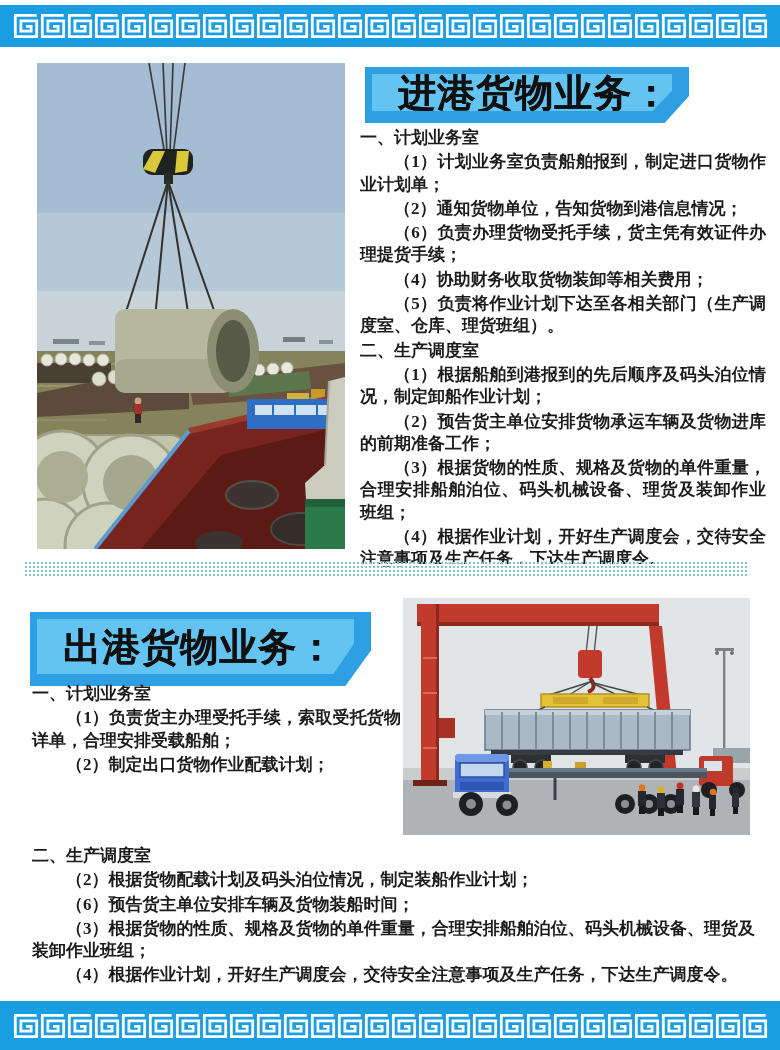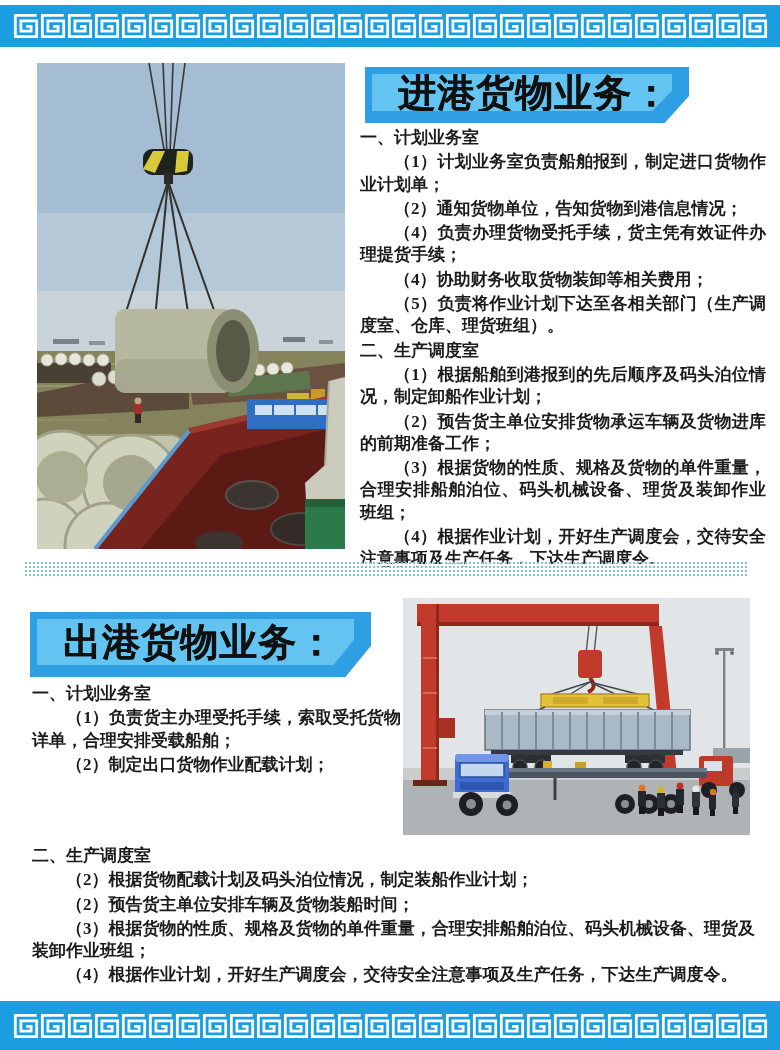--- a/index.html
+++ b/index.html
@@ -18,21 +18,21 @@
   
   .banner{position:absolute;background:var(--banner-dark,#2f9fe3);
     clip-path:polygon(0 0,100% 0,100% 52%,92.5% 100%,0 100%);}
   .banner-inner{position:absolute;left:7px;top:7px;right:17px;bottom:12px;
     background:var(--banner-light,#63c3f1);
     clip-path:polygon(0 0,100% 0,100% 45%,93.5% 100%,0 100%);
     display:flex;align-items:center;padding-left:26px;box-sizing:border-box;}
   .banner h1{margin:0;font-size:38px;line-height:1;font-weight:900;color:#101010;
     letter-spacing:1px;text-shadow:0.6px 0 0 currentColor;white-space:nowrap;}
   .banner-in{left:365px;top:67px;width:324px;height:56px;}
-  .banner-out{left:30px;top:612px;width:341px;height:65px;}
+  .banner-out{left:30px;top:612px;width:341px;height:74px;}
   
   .text-col{position:absolute;text-align:justify;}
   .text-col p{margin:2px;font-size:17px;line-height:22.3px;font-weight:700;color:#1b1b1b;}
   .text-col p.item{text-indent:2em;}
   .text-col p.head{text-indent:0;}
   .col-in{left:358px;top:125px;width:410px;}
   .col-out-left{left:30px;top:681px;width:373px;}
   .col-out-full{left:30px;top:843px;width:727px;}
   
   .dotted-sep{position:absolute;left:25px;top:562px;width:723px;height:14px;
@@ -253,21 +253,21 @@
 
   <div class="banner banner-in">
     <div class="banner-inner">
       <h1>进港货物业务：</h1>
     </div>
   </div>
   <div class="text-col col-in">
       <p class="head">一、计划业务室</p>
       <p class="item">（1）计划业务室负责船舶报到，制定进口货物作业计划单；</p>
       <p class="item">（2）通知货物单位，告知货物到港信息情况；</p>
-      <p class="item">（4）负责办理货物受托手续，货主凭有效证件办理提货手续；</p>
+      <p class="item">（6）负责办理货物受托手续，货主凭有效证件办理提货手续；</p>
       <p class="item">（4）协助财务收取货物装卸等相关费用；</p>
       <p class="item">（5）负责将作业计划下达至各相关部门（生产调度室、仓库、理货班组）。</p>
       <p class="head">二、生产调度室</p>
       <p class="item">（1）根据船舶到港报到的先后顺序及码头泊位情况，制定卸船作业计划；</p>
       <p class="item">（2）预告货主单位安排货物承运车辆及货物进库的前期准备工作；</p>
       <p class="item">（3）根据货物的性质、规格及货物的单件重量，合理安排船舶泊位、码头机械设备、理货及装卸作业班组；</p>
       <p class="item">（4）根据作业计划，开好生产调度会，交待安全注意事项及生产任务，下达生产调度令。</p>
     </div>
 
   <div class="dotted-sep"></div>
@@ -424,21 +424,21 @@
   </svg>
 
   <div class="text-col col-out-left">
       <p class="head">一、计划业务室</p>
       <p class="item">（1）负责货主办理受托手续，索取受托货物详单，合理安排受载船舶；</p>
       <p class="item">（2）制定出口货物作业配载计划；</p>
     </div>
   <div class="text-col col-out-full">
       <p class="head">二、生产调度室</p>
       <p class="item">（2）根据货物配载计划及码头泊位情况，制定装船作业计划；</p>
-      <p class="item">（2）预告货主单位安排车辆及货物装船时间；</p>
+      <p class="item">（6）预告货主单位安排车辆及货物装船时间；</p>
       <p class="item">（3）根据货物的性质、规格及货物的单件重量，合理安排船舶泊位、码头机械设备、理货及装卸作业班组；</p>
       <p class="item">（4）根据作业计划，开好生产调度会，交待安全注意事项及生产任务，下达生产调度令。</p>
     </div>
 
   <div class="border-band bottom">
       <svg class="motif" viewBox="0 0 28 28">
         <path d="M25.5 2.5 H2.5 V25.5 H25.5 V8.5 H8.5 V19.5 H19.5 V14.5 H14"></path>
       </svg>
       <svg class="motif" viewBox="0 0 28 28">
         <path d="M25.5 2.5 H2.5 V25.5 H25.5 V8.5 H8.5 V19.5 H19.5 V14.5 H14"></path>

